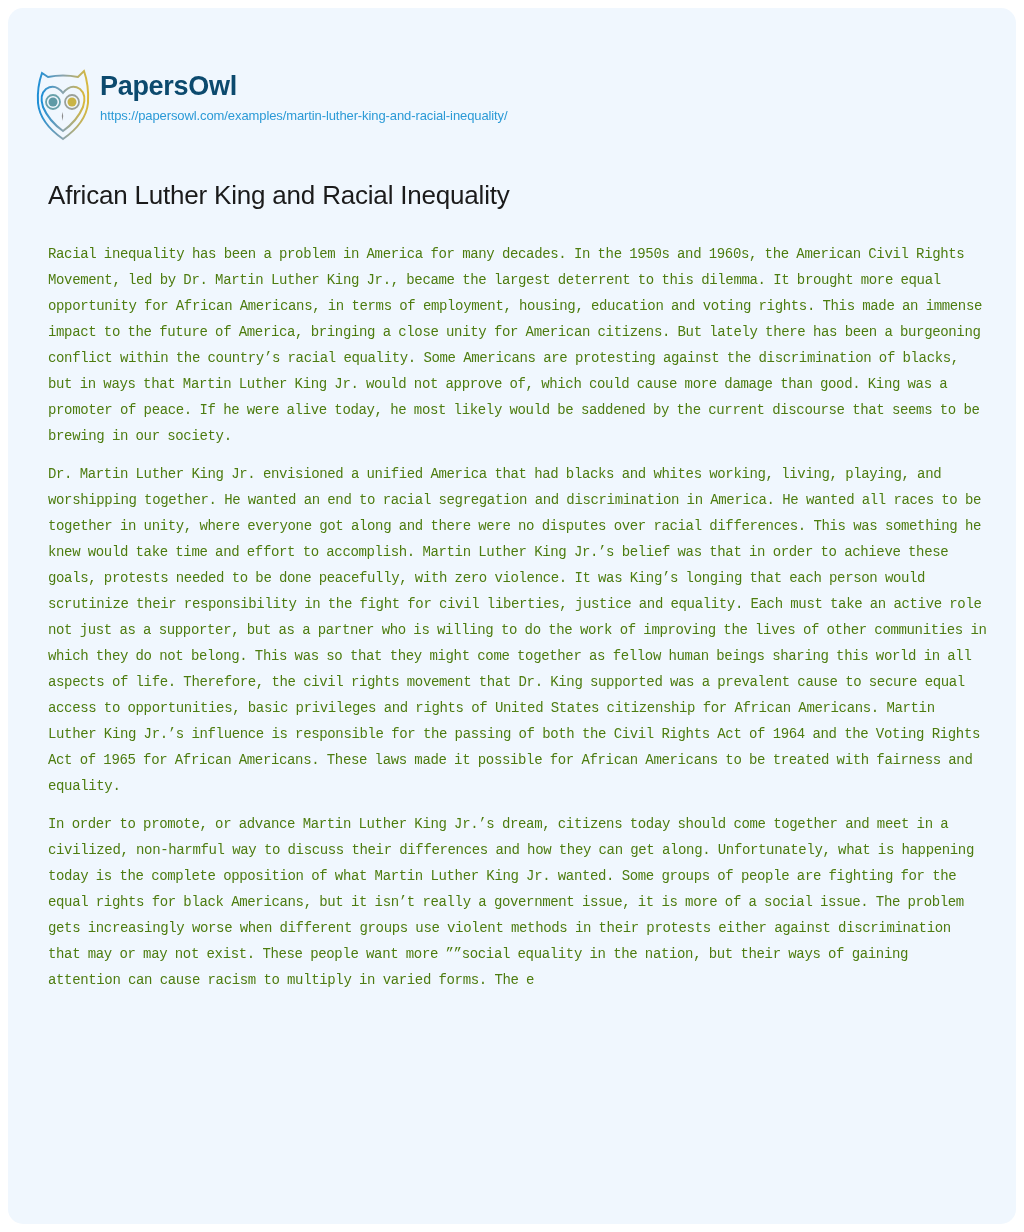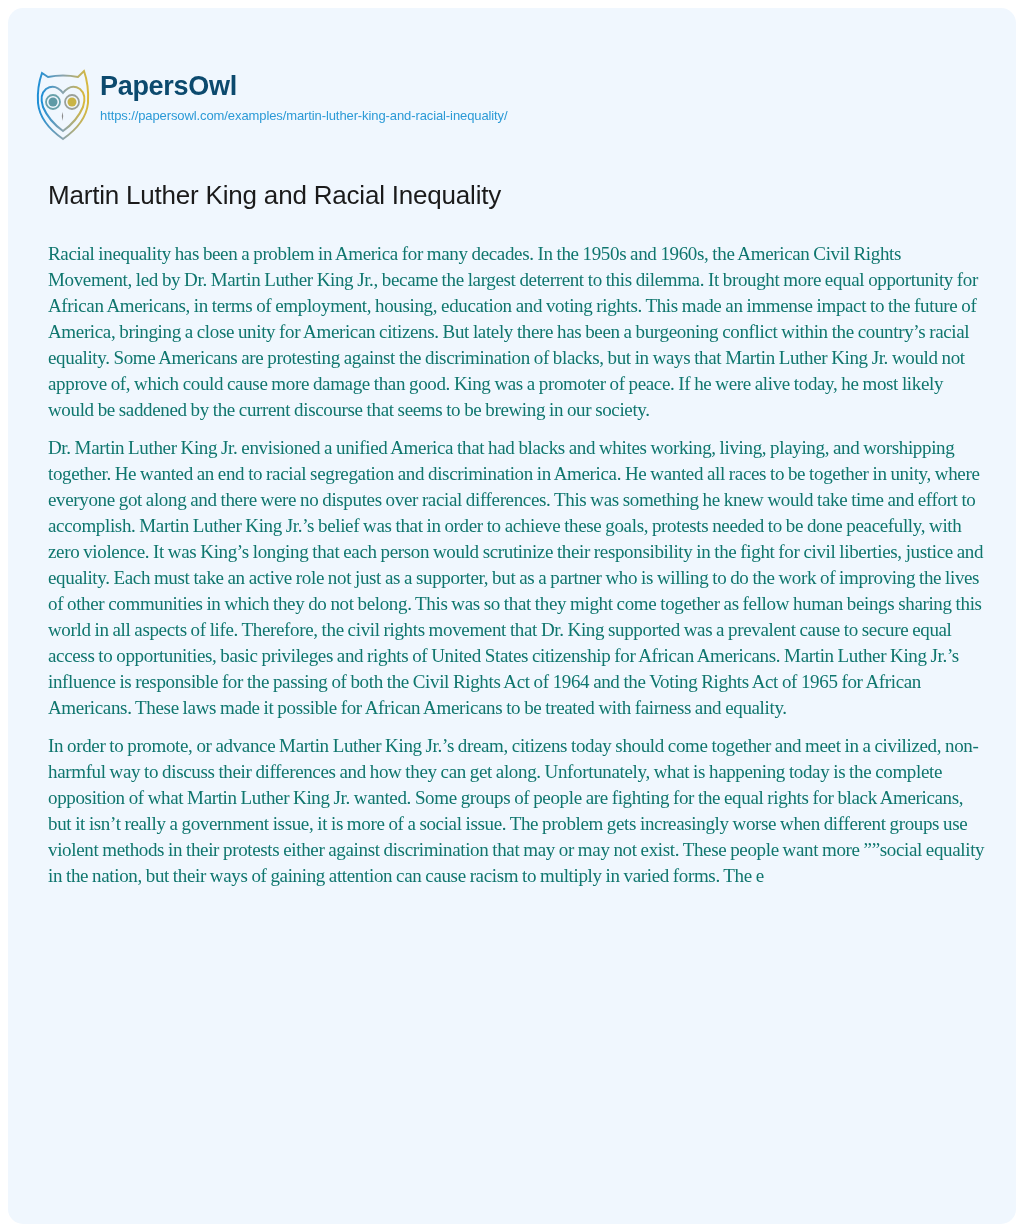--- a/index.html
+++ b/index.html
@@ -69,24 +69,24 @@
       letter-spacing: -0.2px;
     }
     .content {
       position: absolute;
       left: 40px;
       top: 233px;
       width: 940px;
     }
     .content p {
       margin: 0 0 12px 0;
-      font-family: Liberation Serif, serif;
-      font-size: 19px;
+      font-family: Liberation Mono, monospace;
+      font-size: 14px;
       line-height: 26px;
-      color: #0f766e;
+      color: #4d7c0f;
       letter-spacing: -0.35px;
       word-spacing: -0.5px;
     }
   </style>
 </head>
 <body>
 
 <div class="card">
 
   <div class="header">
@@ -110,21 +110,21 @@
       <circle cx="37" cy="37" r="4.5" fill="#c9b447"></circle>
 
       <path d="M27.5 47 Q26 51 27.5 56 Q29 51 27.5 47 Z" fill="#8c8c8c"></path>
     </svg>
     <div class="brand">
       <span class="brand-name">PapersOwl</span>
       <a class="brand-url">https://papersowl.com/examples/martin-luther-king-and-racial-inequality/</a>
     </div>
   </div>
 
-  <h1 class="title">Martin Luther King and Racial Inequality</h1>
+  <h1 class="title">African Luther King and Racial Inequality</h1>
 
   <div class="content">
     <p>Racial inequality has been a problem in America for many decades. In the 1950s and 1960s, the American Civil Rights Movement, led by Dr. Martin Luther King Jr., became the largest deterrent to this dilemma. It brought more equal opportunity for African Americans, in terms of employment, housing, education and voting rights. This made an immense impact to the future of America, bringing a close unity for American citizens. But lately there has been a burgeoning conflict within the country’s racial equality. Some Americans are protesting against the discrimination of blacks, but in ways that Martin Luther King Jr. would not approve of, which could cause more damage than good. King was a promoter of peace. If he were alive today, he most likely would be saddened by the current discourse that seems to be brewing in our society.</p>
     <p>Dr. Martin Luther King Jr. envisioned a unified America that had blacks and whites working, living, playing, and worshipping together. He wanted an end to racial segregation and discrimination in America. He wanted all races to be together in unity, where everyone got along and there were no disputes over racial differences. This was something he knew would take time and effort to accomplish. Martin Luther King Jr.’s belief was that in order to achieve these goals, protests needed to be done peacefully, with zero violence. It was King’s longing that each person would scrutinize their responsibility in the fight for civil liberties, justice and equality. Each must take an active role not just as a supporter, but as a partner who is willing to do the work of improving the lives of other communities in which they do not belong. This was so that they might come together as fellow human beings sharing this world in all aspects of life. Therefore, the civil rights movement that Dr. King supported was a prevalent cause to secure equal access to opportunities, basic privileges and rights of United States citizenship for African Americans. Martin Luther King Jr.’s influence is responsible for the passing of both the Civil Rights Act of 1964 and the Voting Rights Act of 1965 for African Americans. These laws made it possible for African Americans to be treated with fairness and equality.</p>
     <p>In order to promote, or advance Martin Luther King Jr.’s dream, citizens today should come together and meet in a civilized, non-harmful way to discuss their differences and how they can get along. Unfortunately, what is happening today is the complete opposition of what Martin Luther King Jr. wanted. Some groups of people are fighting for the equal rights for black Americans, but it isn’t really a government issue, it is more of a social issue. The problem gets increasingly worse when different groups use violent methods in their protests either against discrimination that may or may not exist. These people want more ””social equality in the nation, but their ways of gaining attention can cause racism to multiply in varied forms. The e</p>
   </div>
 
 </div>
 
 </body></html>

